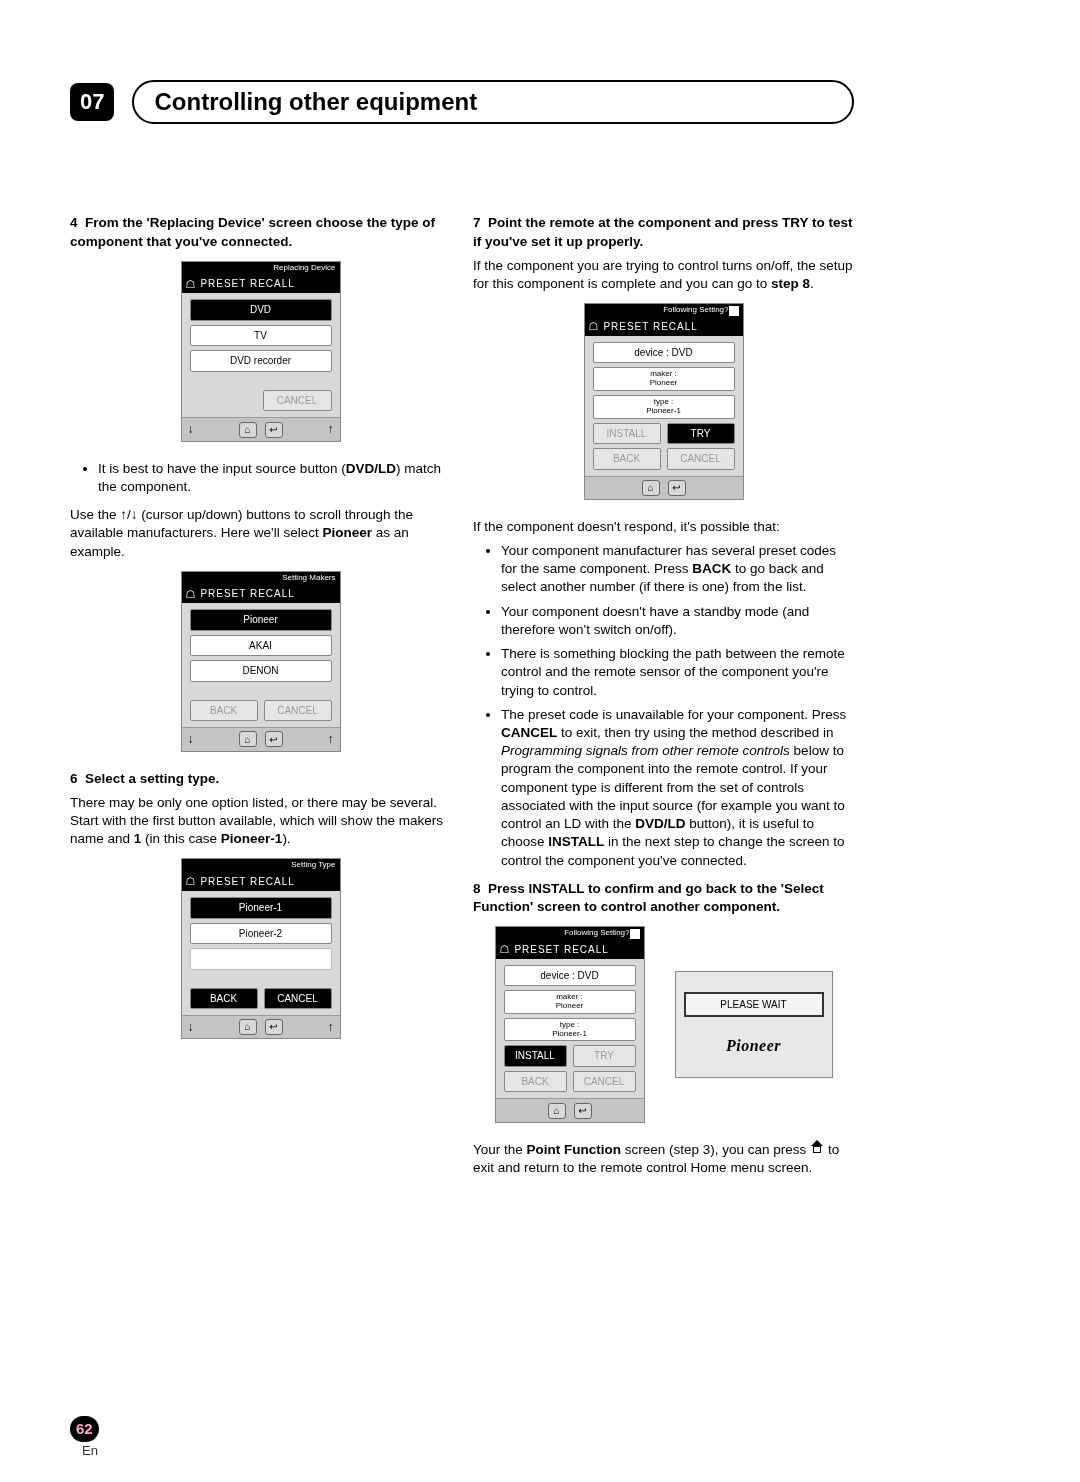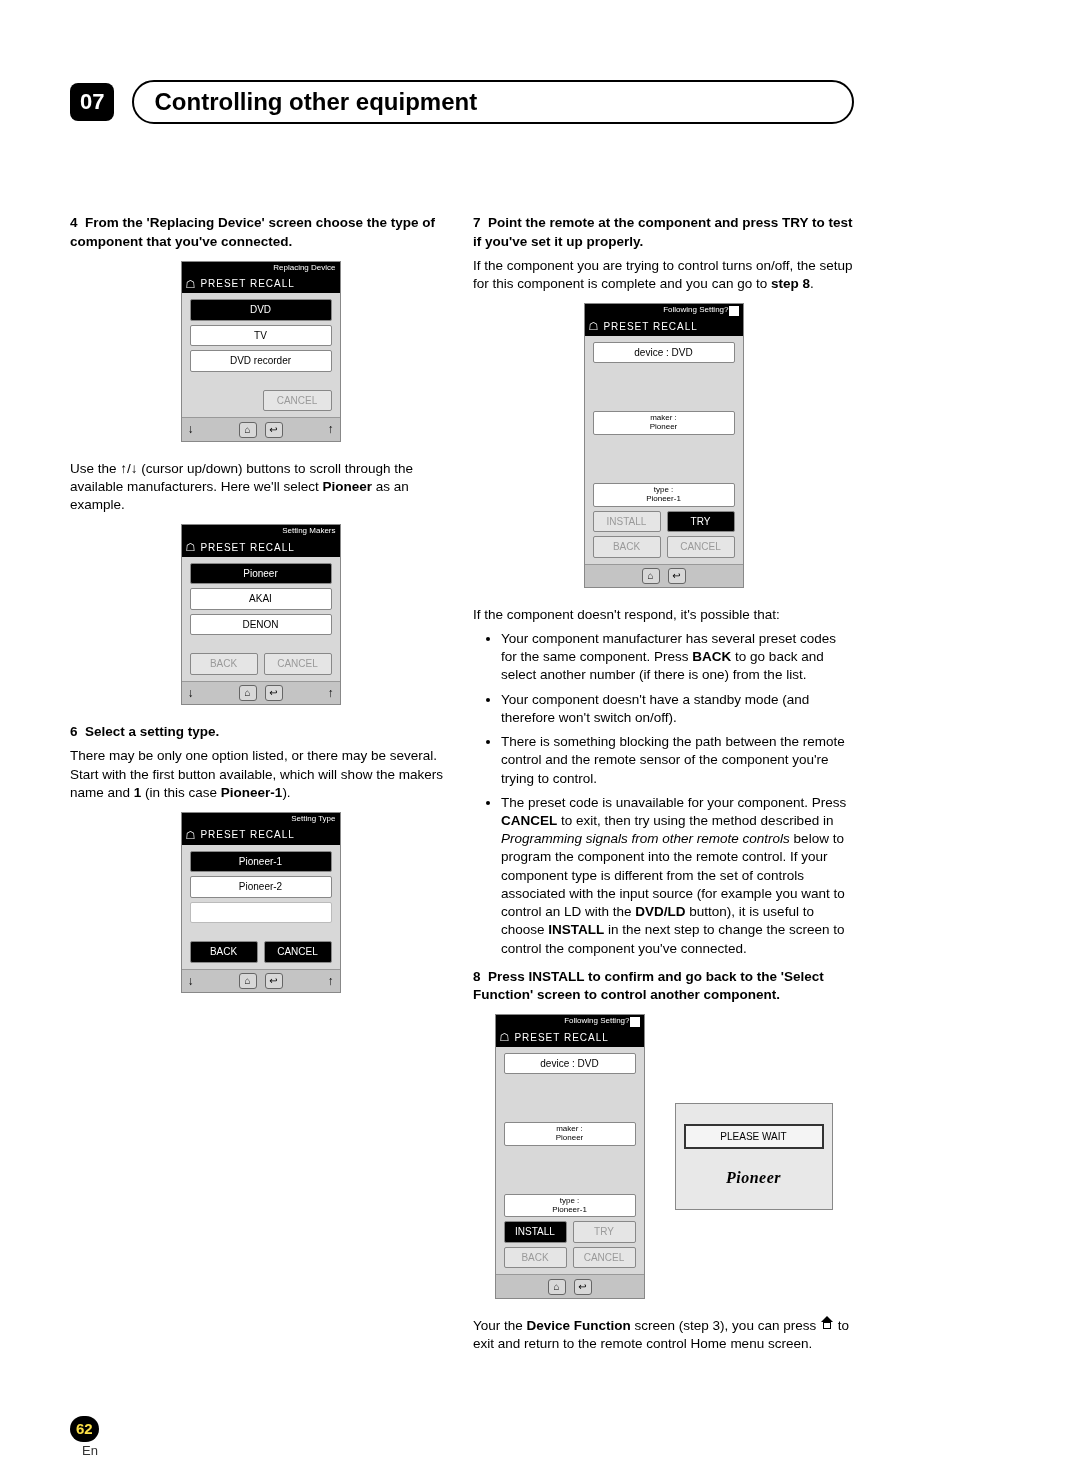--- a/index.html
+++ b/index.html
@@ -117,21 +117,21 @@
     border-radius: 2px;
   }
   .rs-btn.sel {
     background: #000;
     color: #fff;
   }
   .rs-btn.dis {
     background: #e5e5e5;
     color: #9a9a9a;
   }
-  .rs-btn.two { font-size: 8px; line-height: 1.1; padding: 2px 0; margin-top: 44px; }
+  .rs-btn.two { font-size: 8px; line-height: 1.1; padding: 2px 0; }
   .rs-row {
     display: flex;
     gap: 6px;
   }
   .rs-row .rs-btn { flex: 1; }
   .rs-nav {
     background: #c4c4c4;
     display: flex;
     justify-content: space-between;
     align-items: center;
@@ -167,21 +167,21 @@
     font-weight: bold;
     font-size: 16px;
     letter-spacing: 0.5px;
   }
 
   .page-num-badge {
     position: absolute;
     bottom: 40px;
     left: 70px;
     background: #000;
-    color: #fde047;
+    color: #f9a8d4;
     font-weight: bold;
     border-radius: 13px;
     padding: 3px 6px;
     font-size: 15px;
   }
   .page-lang {
     position: absolute;
     bottom: 22px;
     left: 82px;
     font-size: 13px;
@@ -248,20 +248,25 @@
             <span>↓</span>
             <span class="navcenter">
                 <span class="navicon">⌂</span>
                 <span class="navicon">↩</span>
               </span>
             <span>↑</span>
           </div>
         </div>
       </div>
 
+      <ul>
+        <li>
+          <span>It is best to have the input source button (</span><span class="bold">DVD/LD</span><span>) match the component.</span>
+        </li>
+      </ul>
 
       <p>
         <span>Use the </span><span class="bold">↑</span>/<span class="bold">↓</span><span> (cursor up/down) buttons to scroll through the available manufacturers. Here we'll select </span><span class="bold">Pioneer</span><span> as an example.</span>
       </p>
 
       <div class="figure-wrap">
         <div class="rscreen">
           <div class="rs-title">
               <span>Setting Makers</span>
             </div>
@@ -425,21 +430,21 @@
           </div>
         </div>
 
         <div class="wait-box">
           <div class="wait-label">PLEASE WAIT</div>
           <div class="pioneer-logo">Pioneer</div>
         </div>
       </div>
 
       <p>
-        <span>Your the </span><span class="bold">Device Function</span><span> screen (step 3), you can press </span><span class="home-glyph"></span><span> to exit and return to the remote control Home menu screen.</span>
+        <span>Your the </span><span class="bold">Point Function</span><span> screen (step 3), you can press </span><span class="home-glyph"></span><span> to exit and return to the remote control Home menu screen.</span>
       </p>
 
     </div>
   </div>
 
   <div class="page-num-badge">62</div>
   <div class="page-lang">En</div>
 </div>
 
 </body></html>

